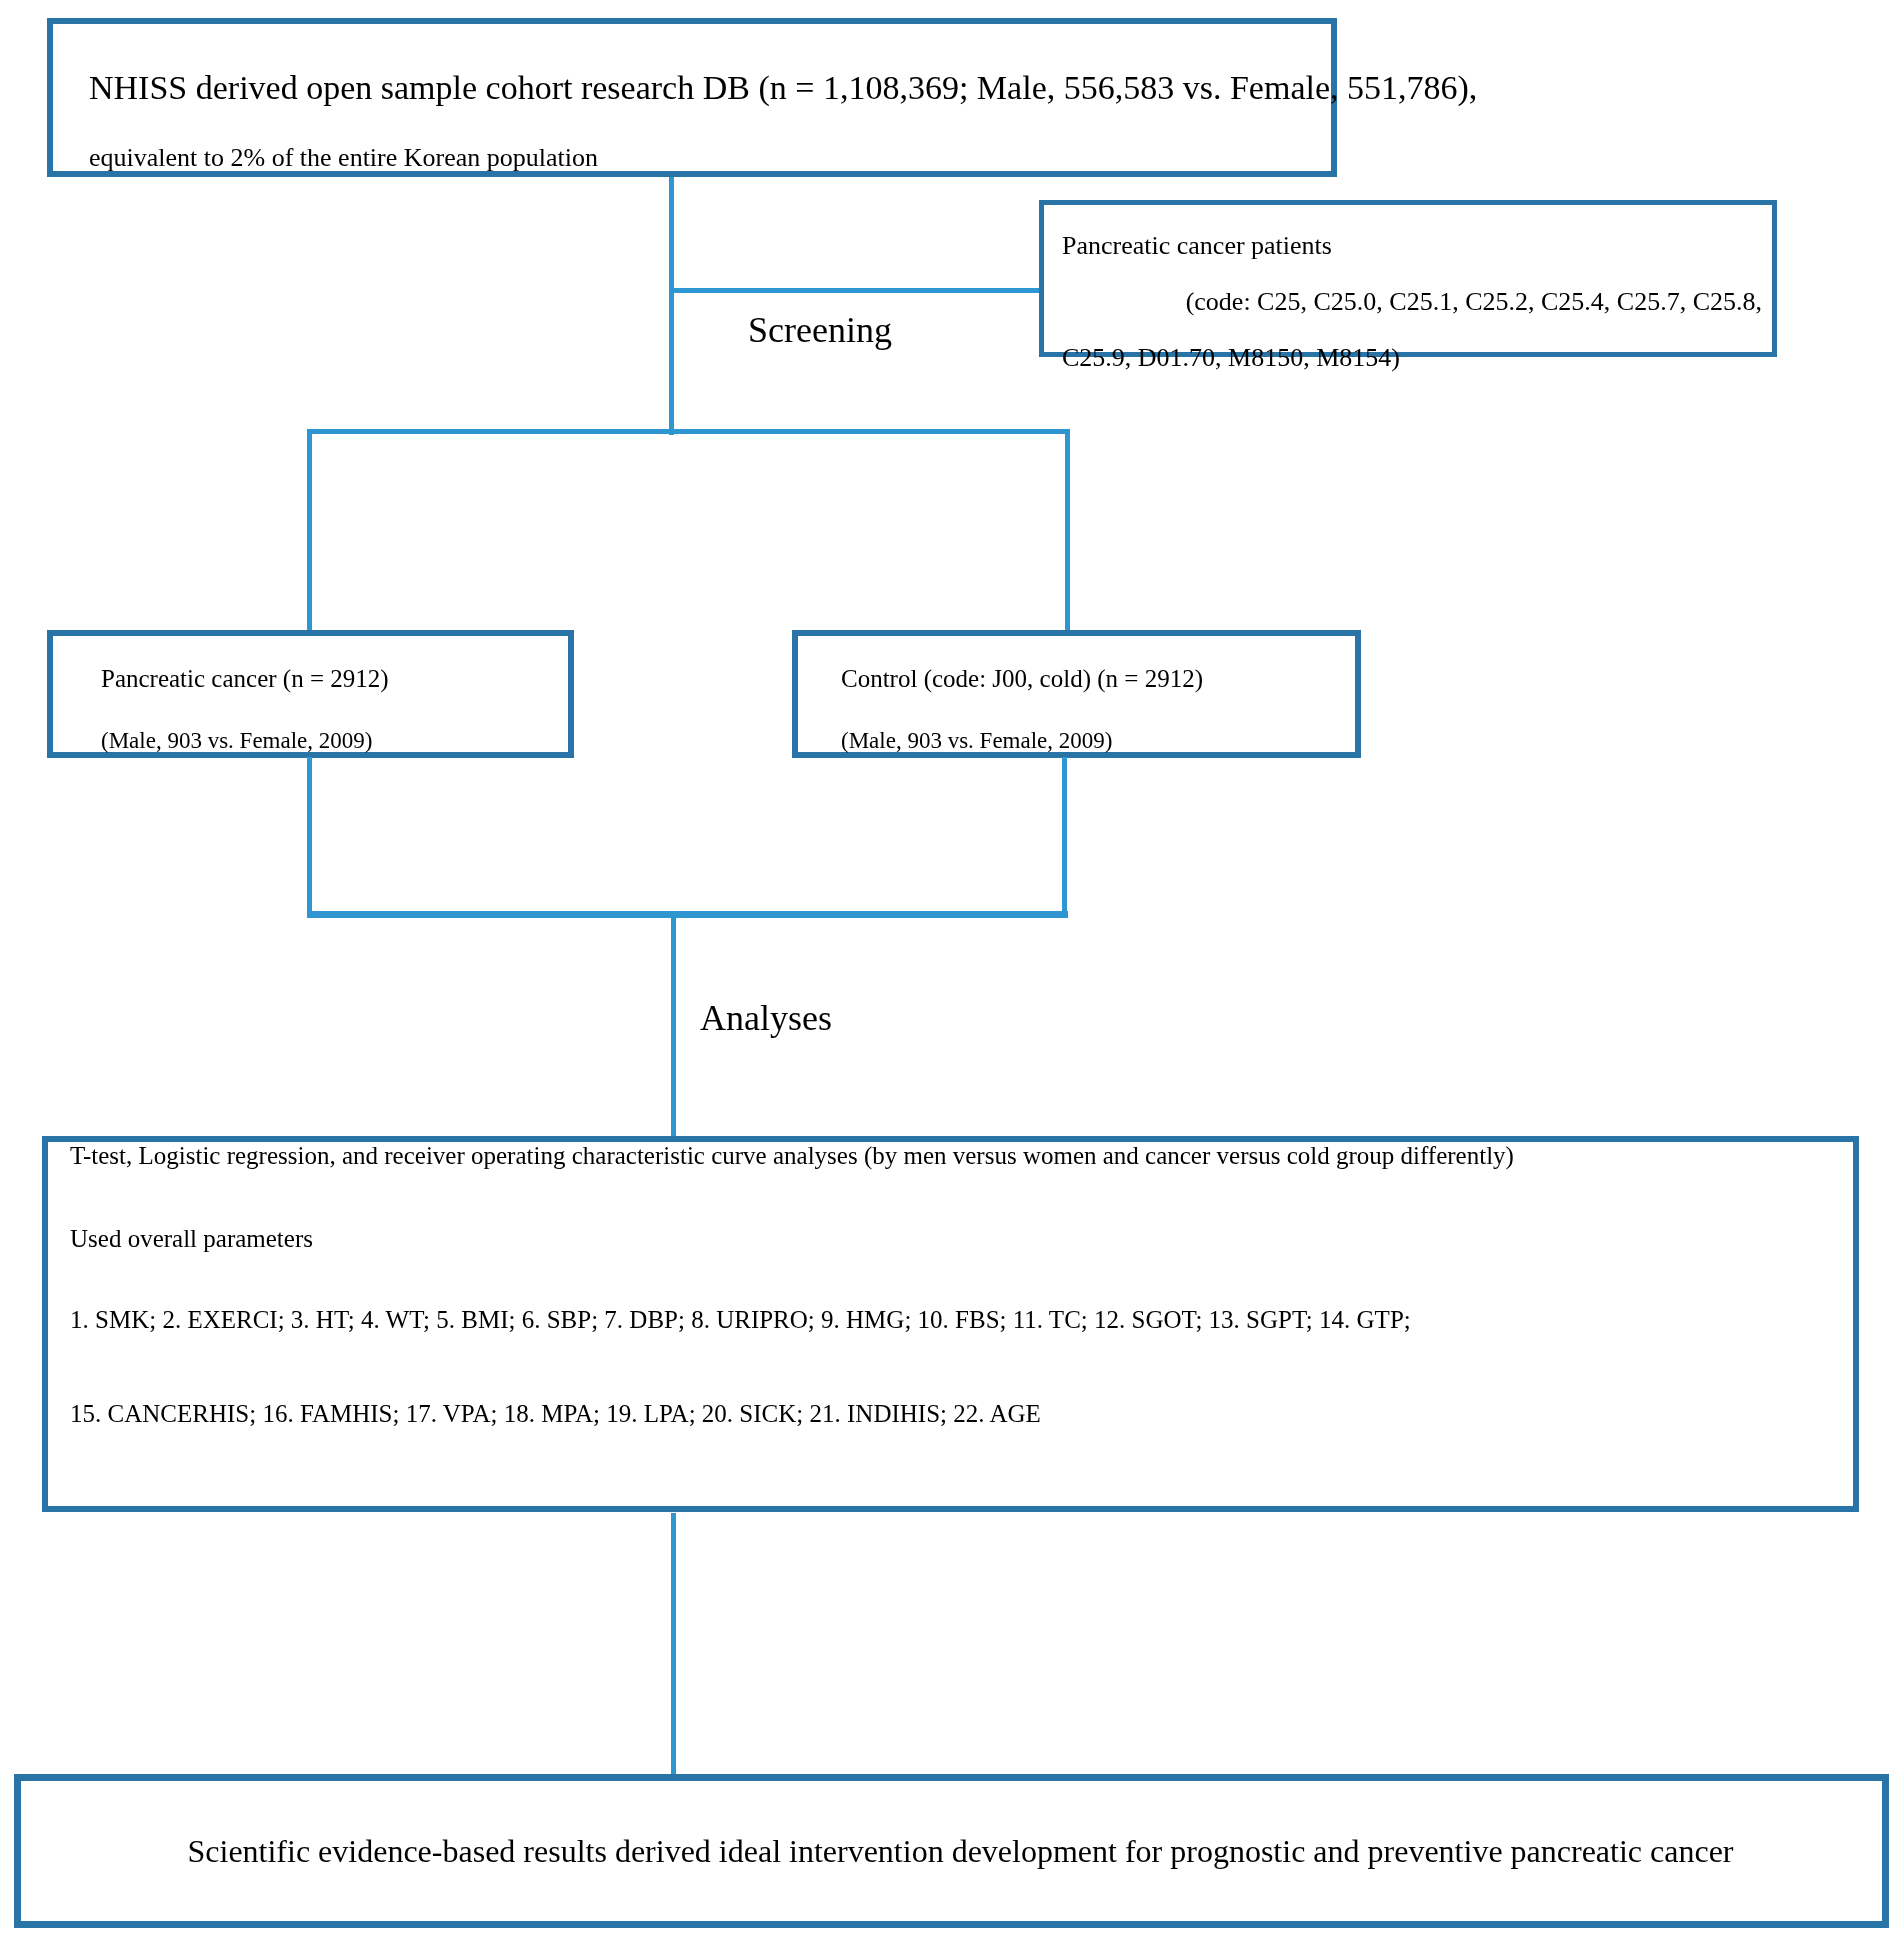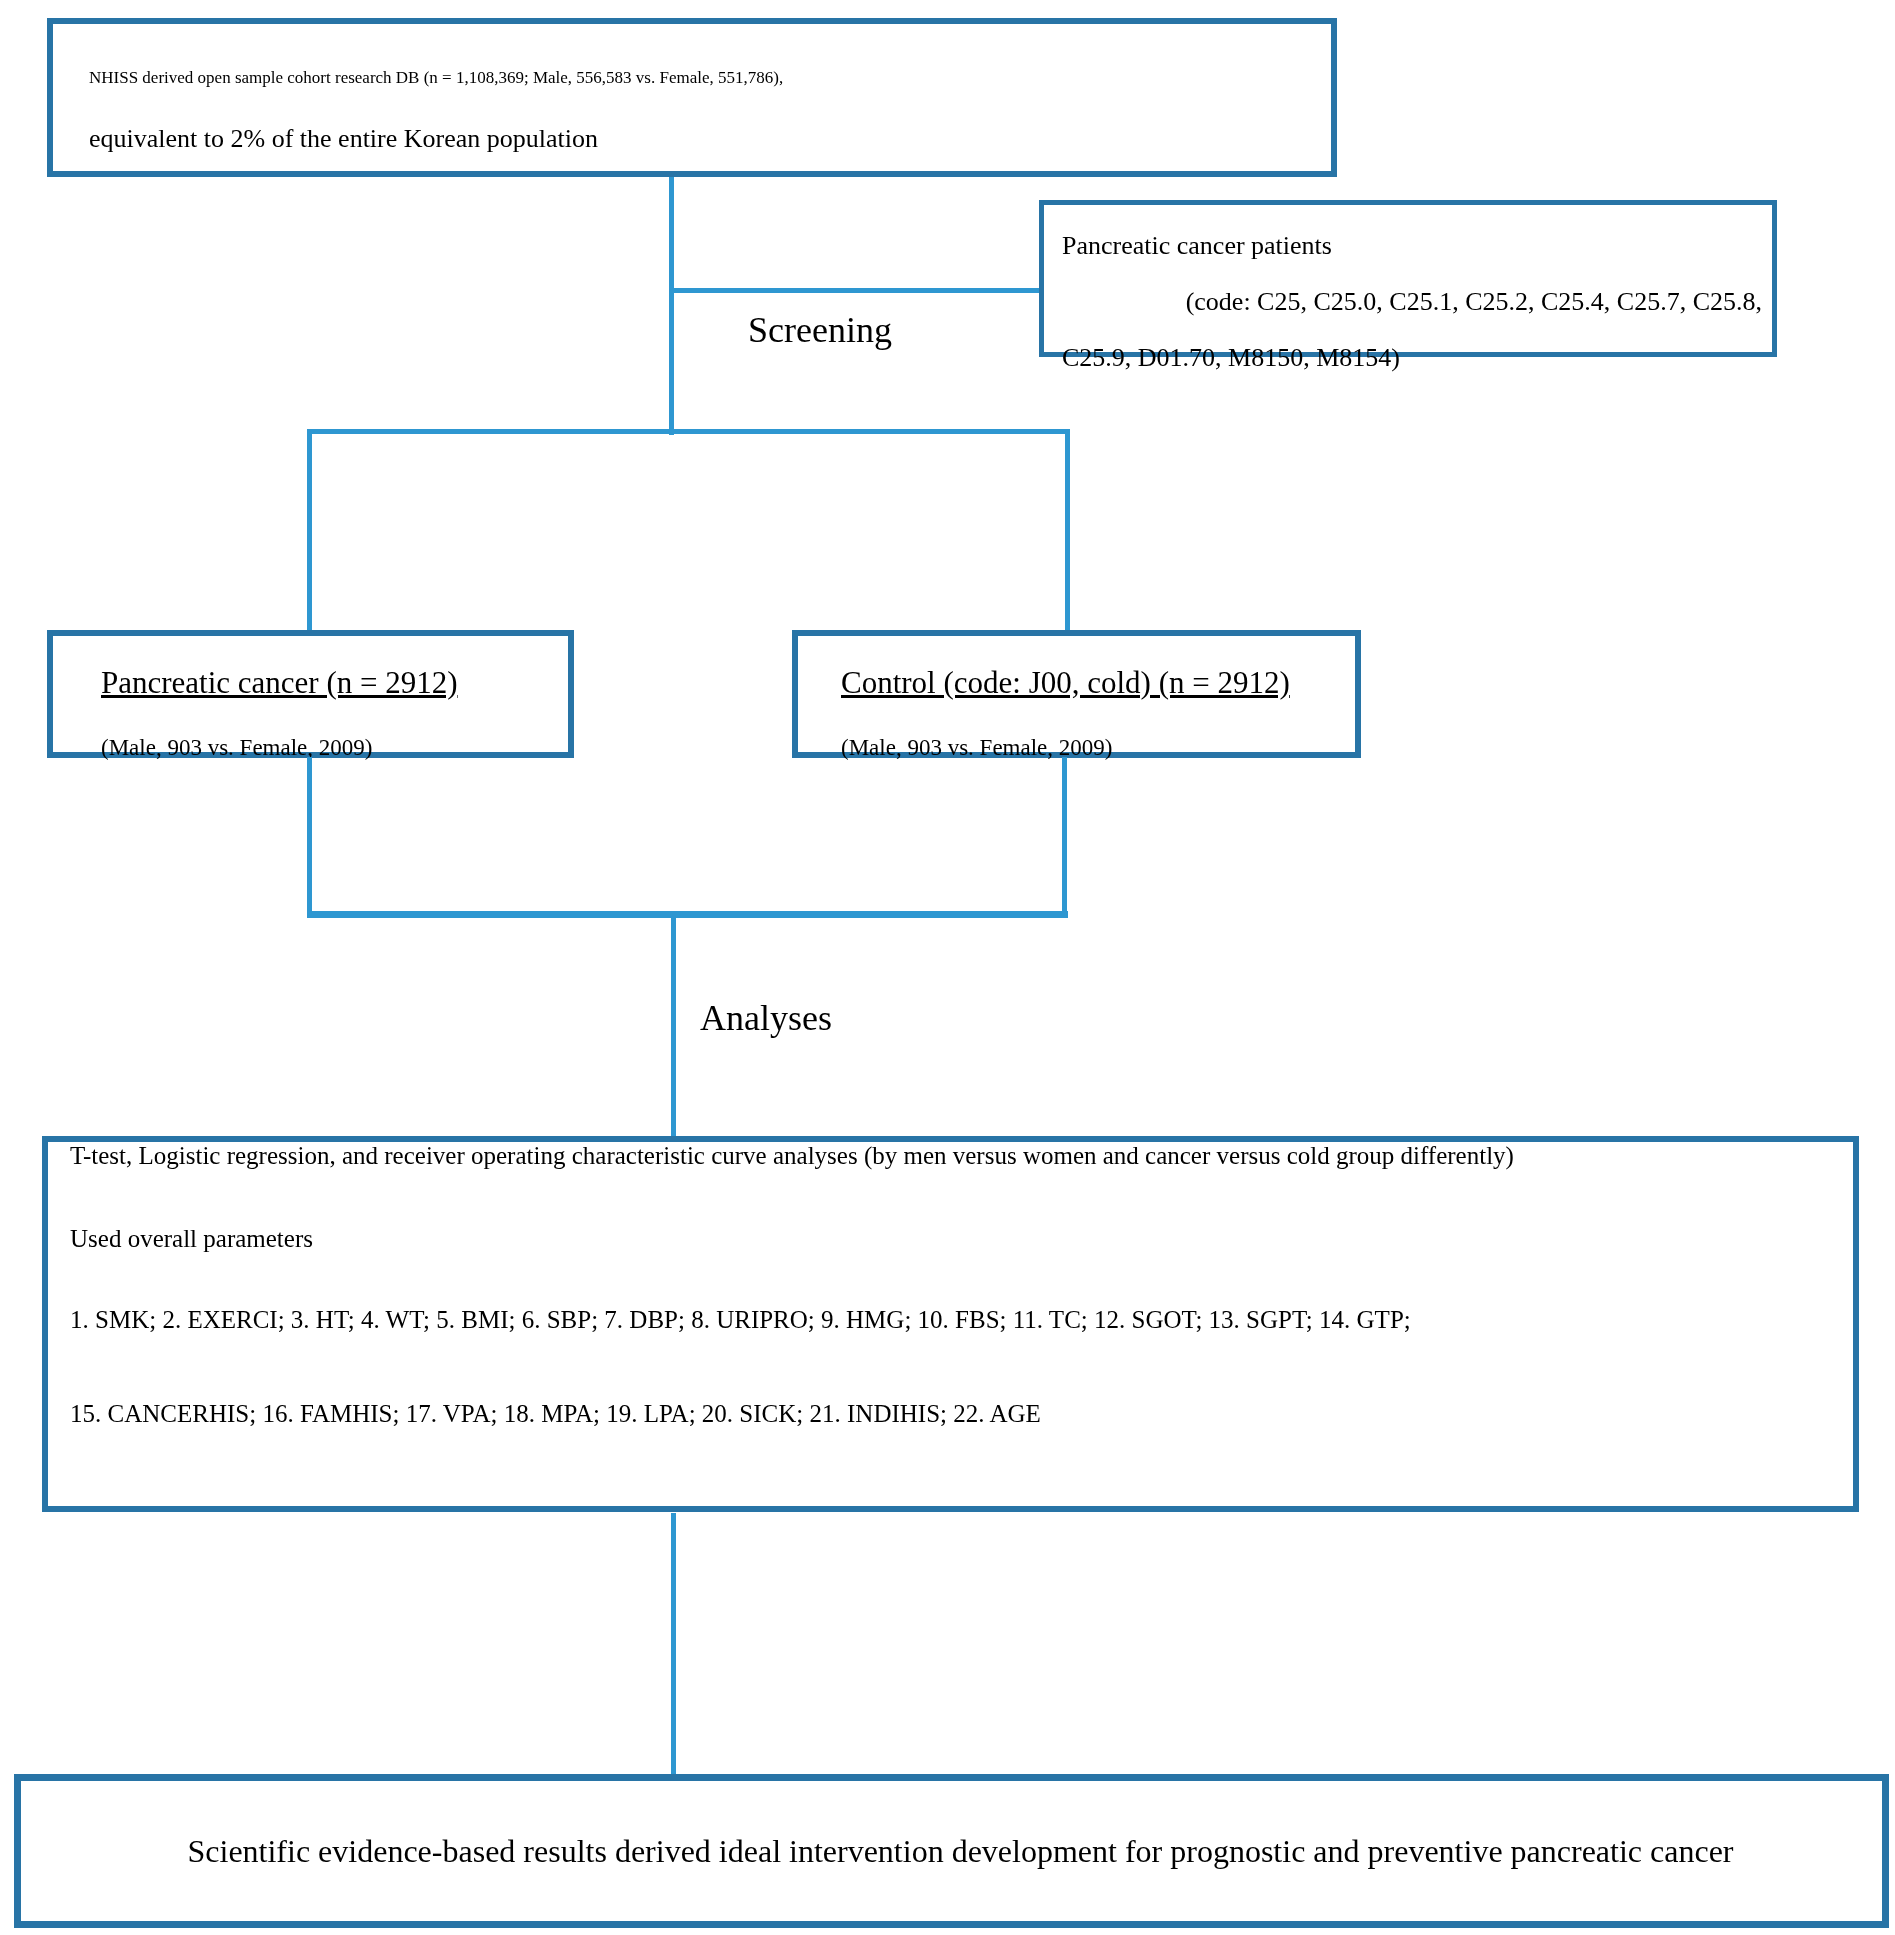--- a/index.html
+++ b/index.html
@@ -27,39 +27,39 @@
     line-height: 1.15;
   }
   .label {
     position: absolute;
     font-size: 36px;
     line-height: 1.1;
     white-space: nowrap;
   }
   
   #box-top { left: 47px; top: 18px; width: 1290px; height: 159px; padding: 44px 15px 0 36px; }
-  #box-top .t1 { font-size: 17px; }
+  #box-top .t1 { font-size: 34px; }
   #box-top .t2 { font-size: 26px; margin-top: 36px; }
   
   #v1 { left: 669px; top: 177px; width: 5px; height: 258px; }
   #h1 { left: 669px; top: 288px; width: 371px; height: 5.4px; }
   
   #box-patients { left: 1039px; top: 200px; width: 738px; height: 157px; border-width: 5px; padding: 26px 10px 0 18px; }
   #box-patients .t { font-size: 26px; }
   #box-patients .t2 { margin-top: 26px; text-align: right; }
   #box-patients .t3 { margin-top: 26px; }
   #label-screening { left: 748px; top: 311px; }
   
   #h2 { left: 307px; top: 429px; width: 763px; height: 5.4px; }
   #v2 { left: 307px; top: 429px; width: 4.5px; height: 204px; }
   #v3 { left: 1065px; top: 429px; width: 4.5px; height: 204px; }
   
   #box-cancer { left: 47px; top: 630px; width: 527px; height: 128px; padding: 29px 7.4px 0 48px; }
   #box-control { left: 792px; top: 630px; width: 569px; height: 128px; padding: 29px 7.4px 0 43px; }
-  .mid-l1 { font-size: 31px; text-decoration: underline; }
+  .mid-l1 { font-size: 25px; }
   .mid-l2 { font-size: 23px; margin-top: 34px; }
   
   #v4 { left: 307px; top: 757px; width: 4.5px; height: 157px; }
   #v5 { left: 1062px; top: 757px; width: 4.5px; height: 157px; }
   #h3 { left: 307px; top: 911px; width: 761px; height: 7px; }
   #v6 { left: 671px; top: 918px; width: 5px; height: 219px; }
   #label-analyses { left: 700px; top: 999px; }
   
   #box-analyses { left: 42px; top: 1136px; width: 1817px; height: 376px; padding: 0 10px 0 22px; }
   #box-analyses .t { font-size: 25px; }

